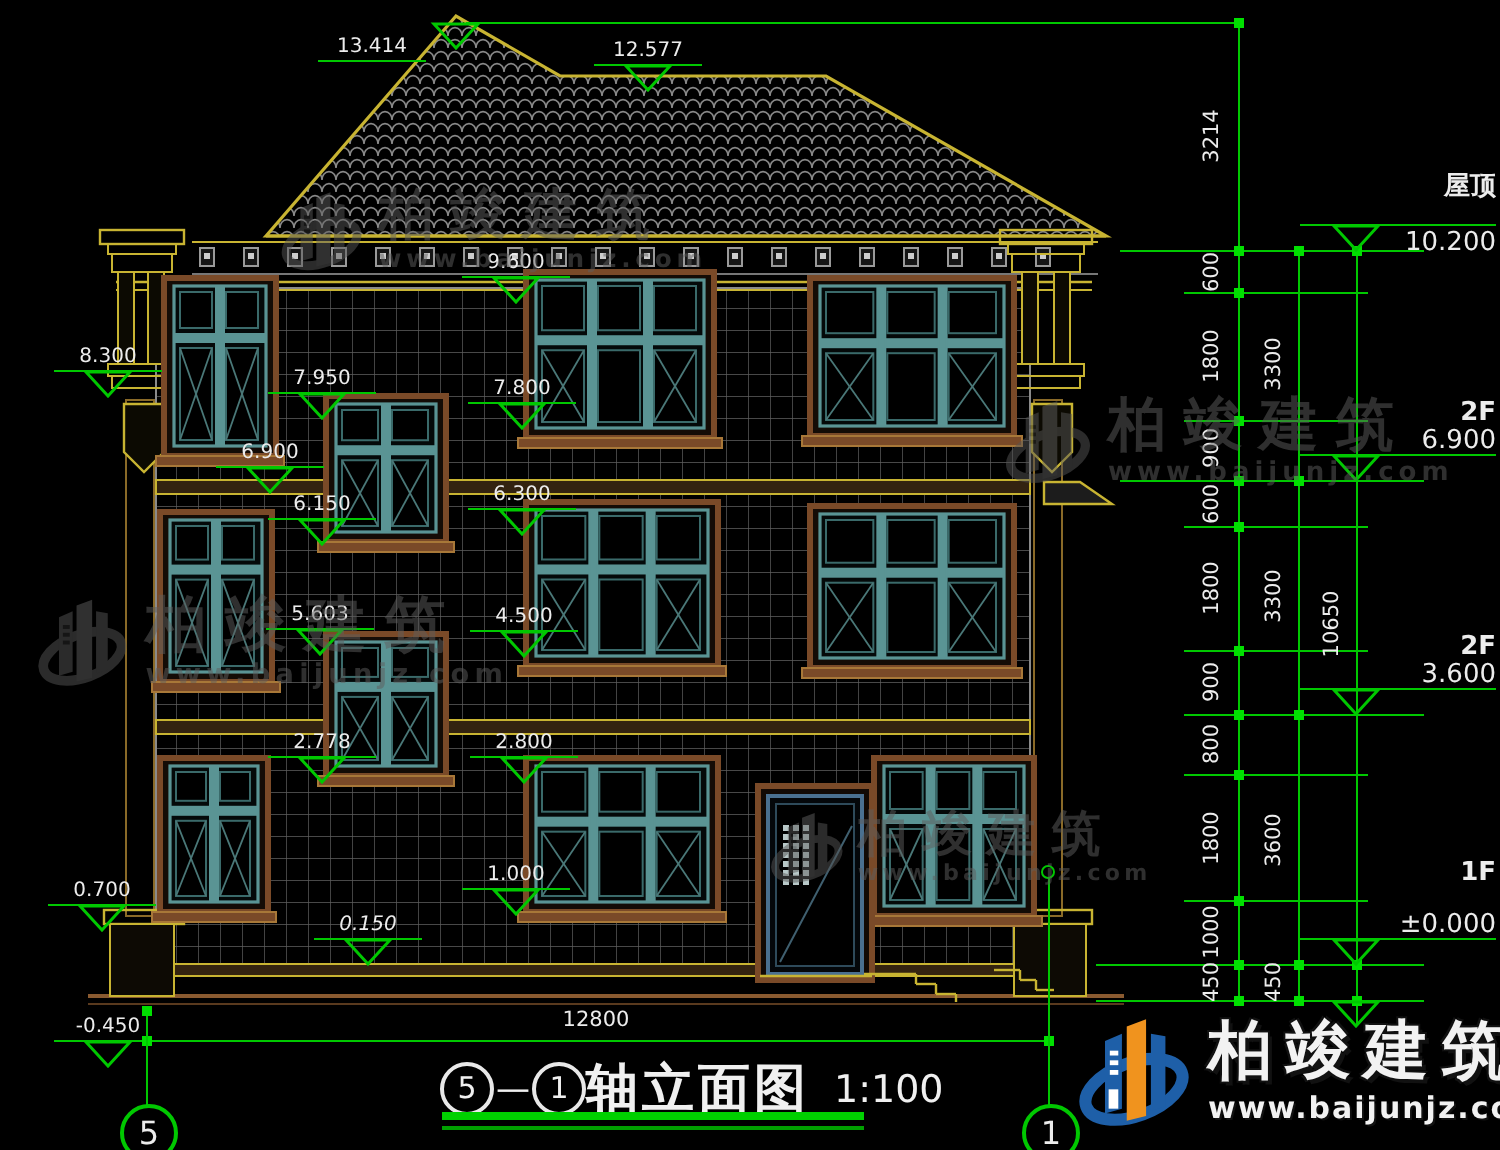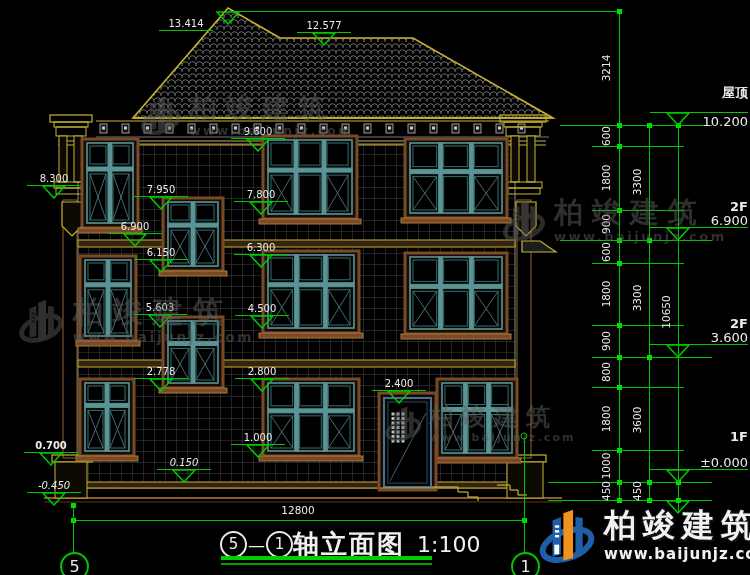--- a/index.html
+++ b/index.html
@@ -28,21 +28,21 @@
   #brand{position:absolute;left:538px;top:500px;display:flex;align-items:center;gap:8px;}
   #brand .btx .bc{font-size:32px;font-weight:bold;color:#f2f2f2;letter-spacing:7px;line-height:34px;
       text-shadow:2px 2px 0 #111,-1px -1px 0 #111,1px -1px 0 #111,-1px 1px 0 #111;}
   #brand .btx .bu{font-size:15px;font-weight:bold;color:#f2f2f2;letter-spacing:1px;margin-top:3px;
       text-shadow:1px 1px 0 #111;}
   #titleblock{position:absolute;left:220px;top:527px;white-space:nowrap;color:#f0f0f0;}
   .tc{display:inline-block;width:23px;height:23px;border:2px solid #e8e8e8;border-radius:50%;
       text-align:center;line-height:23px;font-size:15px;vertical-align:middle;}
   .tdash{font-size:17px;vertical-align:middle;margin:0 1px;}
   .tname{font-size:26px;font-weight:bold;letter-spacing:2px;vertical-align:middle;}
-  .tscale{font-size:22px;margin-left:12px;vertical-align:middle;}
+  .tscale{font-size:19px;margin-left:12px;vertical-align:middle;}
   .tline1{position:absolute;left:221px;top:556px;width:211px;height:4px;background:#00d000;}
   .tline2{position:absolute;left:221px;top:563px;width:211px;height:2px;background:#00a000;}
 </style>
 </head>
 <body>
 
 <div id="stage">
 
   <svg id="dwg" width="750" height="575" viewBox="0 0 750 575">
     <defs>
@@ -362,33 +362,30 @@
         </svg></div>
       <div class="mk" style="left: 262px; top: 303px;"><span>4.500</span><div class="ln"></div><svg width="26" height="14">
           <polygon points="2,1 24,1 13,13" fill="none" stroke="#00c800" stroke-width="1.5"></polygon>
         </svg></div>
       <div class="mk" style="left: 161px; top: 366px;"><span>2.778</span><div class="ln"></div><svg width="26" height="14">
           <polygon points="2,1 24,1 13,13" fill="none" stroke="#00c800" stroke-width="1.5"></polygon>
         </svg></div>
       <div class="mk" style="left: 262px; top: 366px;"><span>2.800</span><div class="ln"></div><svg width="26" height="14">
           <polygon points="2,1 24,1 13,13" fill="none" stroke="#00c800" stroke-width="1.5"></polygon>
         </svg></div>
-      <div class="mk" style="left: 399px; top: 378px;"><span>2.400</span><div class="ln"></div><svg width="26" height="14">
-          <polygon points="2,1 24,1 13,13" fill="none" stroke="#00c800" stroke-width="1.5"></polygon>
-        </svg></div>
       <div class="mk" style="left: 258px; top: 432px;"><span>1.000</span><div class="ln"></div><svg width="26" height="14">
           <polygon points="2,1 24,1 13,13" fill="none" stroke="#00c800" stroke-width="1.5"></polygon>
         </svg></div>
-      <div class="mk" style="left: 51px; top: 440px; font-weight: bold;"><span>0.700</span><div class="ln"></div><svg width="26" height="14">
+      <div class="mk" style="left: 51px; top: 440px;"><span>0.700</span><div class="ln"></div><svg width="26" height="14">
           <polygon points="2,1 24,1 13,13" fill="none" stroke="#00c800" stroke-width="1.5"></polygon>
         </svg></div>
       <div class="mk" style="left: 184px; top: 457px; font-style: italic;"><span>0.150</span><div class="ln"></div><svg width="26" height="14">
           <polygon points="2,1 24,1 13,13" fill="none" stroke="#00c800" stroke-width="1.5"></polygon>
         </svg></div>
-      <div class="mk" style="left: 54px; top: 480px; font-style: italic;"><span>-0.450</span><div class="ln"></div><svg width="26" height="14">
+      <div class="mk" style="left: 54px; top: 508px;"><span>-0.450</span><div class="ln"></div><svg width="26" height="14">
           <polygon points="2,1 24,1 13,13" fill="none" stroke="#00c800" stroke-width="1.5"></polygon>
         </svg></div>
       <svg width="26" height="14" class="tri" style="left: 215px; top: 11px;">
         <polygon points="2,1 24,1 13,13" fill="none" stroke="#00c800" stroke-width="1.5"></polygon>
       </svg>
       <div class="gh" style="left: 233px; top: 11px; width: 389px;"></div>
       <div class="gh" style="left: 560px; top: 125px; width: 152px;"></div>
       <div class="gh" style="left: 592px; top: 146px; width: 92px;"></div>
       <div class="gh" style="left: 592px; top: 210px; width: 92px;"></div>
       <div class="gh" style="left: 560px; top: 240px; width: 152px;"></div>

